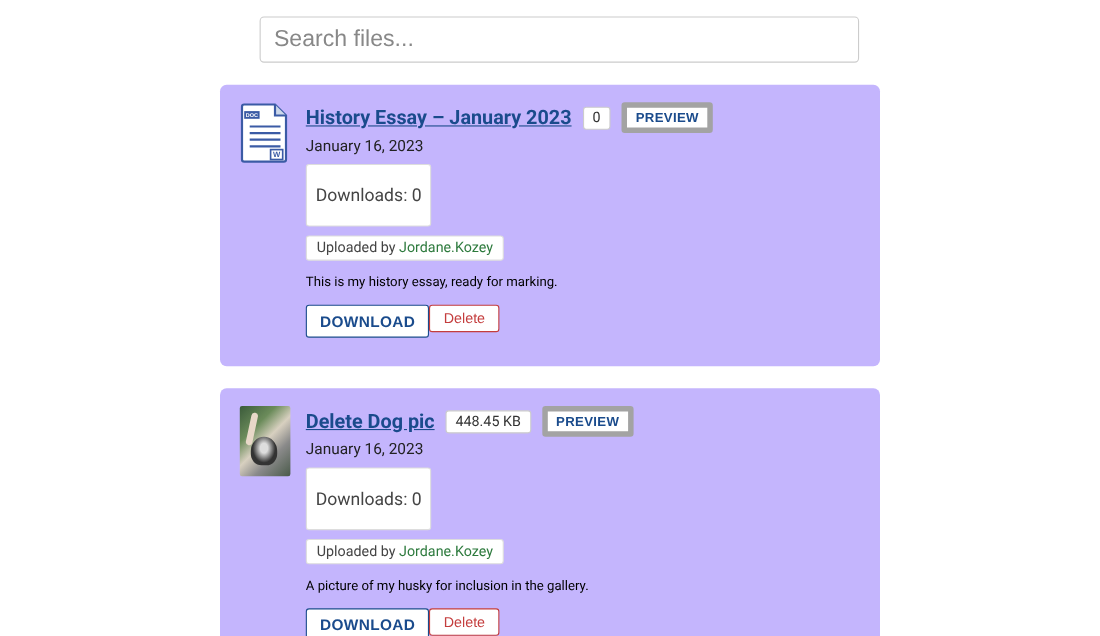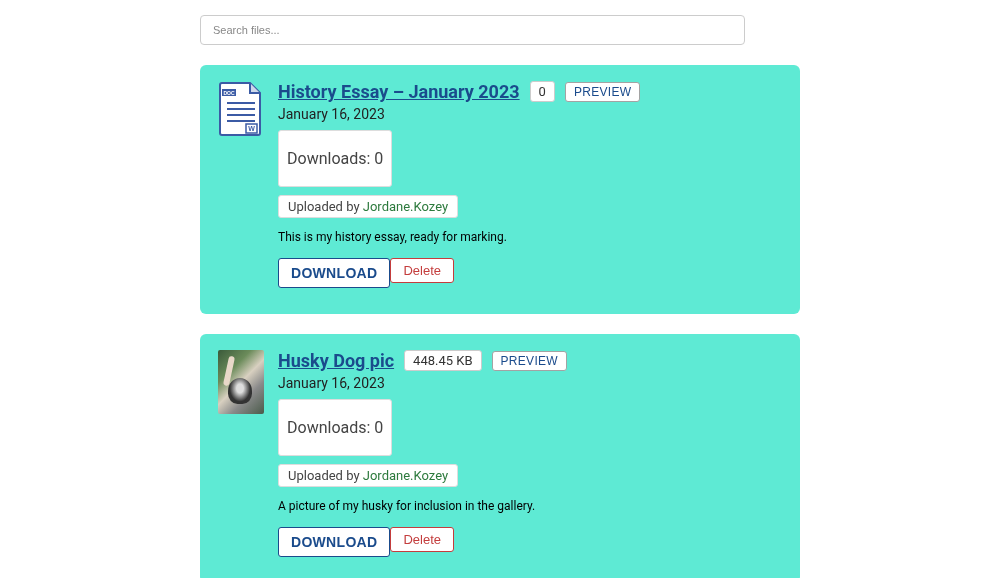--- a/index.html
+++ b/index.html
@@ -9,29 +9,30 @@
       padding: 15px 0;
     }
     .container {
       max-width: 620px;
       margin: 0 auto;
       padding: 0 10px;
     }
     .search-input {
       width: 545px;
       padding: 8px 12px;
-      font-size: 11px;
+      font-size: 21px;
       border: 1px solid #ccc;
       border-radius: 4px;
       margin-bottom: 20px;
       color: #333;
+      margin-left: 36px;
     }
     .search-input::placeholder { color: #888; }
     .file-card {
-      background: #5eead4;
+      background: #c4b5fd;
       border-radius: 6px;
       padding: 16px 18px;
       margin-bottom: 20px;
       display: flex;
       gap: 14px;
     }
     .file-icon {
       width: 46px;
       flex-shrink: 0;
     }
@@ -79,27 +80,27 @@
     }
     .size-badge {
       border: 1px solid #ccc;
       background: #fff;
       border-radius: 3px;
       padding: 2px 8px;
       font-size: 13px;
       color: #333;
     }
     .preview-btn {
-      border: 1px solid #a3a3a3;
+      border: 5px solid #a3a3a3;
       color: #1a4b8c;
       background: #fff;
       border-radius: 3px;
       padding: 2px 8px;
       font-size: 12px;
-      font-weight: 400;
+      font-weight: 700;
       letter-spacing: 0.3px;
       cursor: pointer;
     }
     .file-date {
       font-size: 14px;
       color: #222;
       margin-bottom: 8px;
     }
     .meta-row { margin-bottom: 8px; }
     .downloads-badge {
@@ -198,21 +199,21 @@
         <button class="delete-btn">Delete</button>
       </div>
     </div>
   </div>
 
   
   <div class="file-card">
     <div class="thumbnail"></div>
     <div class="file-body">
       <div class="title-row">
-        <a class="file-title">Husky Dog pic</a>
+        <a class="file-title">Delete Dog pic</a>
         <span class="size-badge">448.45 KB</span>
         <button class="preview-btn">PREVIEW</button>
       </div>
       <div class="file-date">January 16, 2023</div>
       <div class="meta-row">
         <span class="downloads-badge"><span>Downloads: </span><span>0</span></span>
       </div>
       <div class="meta-row">
         <span class="uploaded-badge"><span>Uploaded by </span><a class="uploader-link">Jordane.Kozey</a></span>
       </div>

